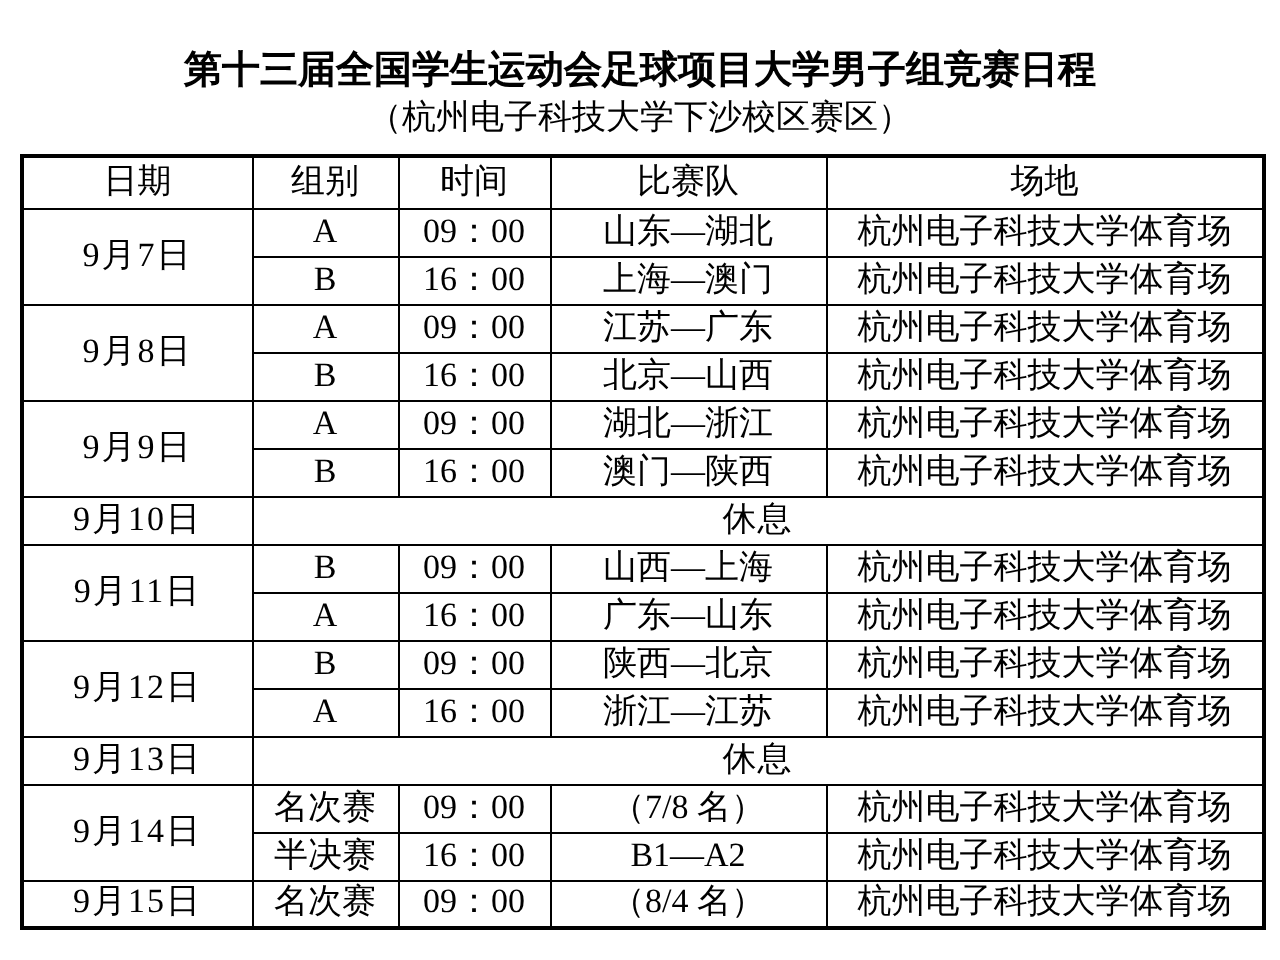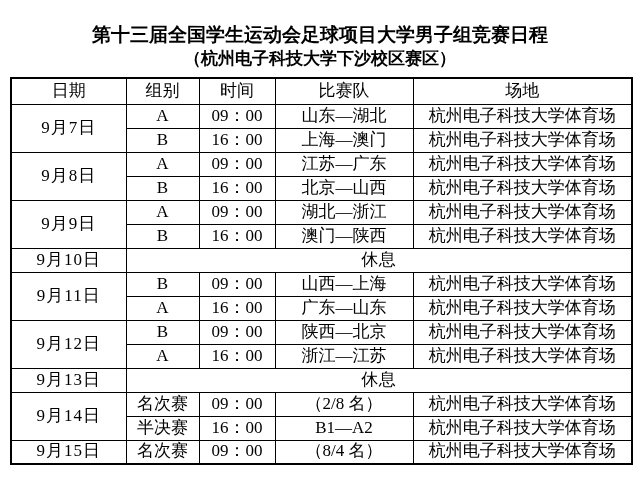--- a/index.html
+++ b/index.html
@@ -26,21 +26,21 @@
     font-weight: bold;
     white-space: nowrap;
   }
   .doc-subtitle {
     position: absolute;
     top: 47px;
     left: 0;
     width: 640px;
     text-align: center;
     font-size: 17px;
-    font-weight: bold;
+    font-weight: normal;
     white-space: nowrap;
   }
   table.schedule {
     position: absolute;
     left: 10px;
     top: 77px;
     width: 621px;
     height: 356px;
     border-collapse: collapse;
     table-layout: fixed;
@@ -163,21 +163,21 @@
         <td>杭州电子科技大学体育场</td>
       </tr>
       <tr>
         <td class="date-cell">9月13日</td>
         <td class="rest-cell" colspan="4">休息</td>
       </tr>
       <tr>
         <td class="date-cell" rowspan="2">9月14日</td>
         <td>名次赛</td>
         <td>09：00</td>
-        <td>（2/8 名）</td>
+        <td>（7/8 名）</td>
         <td>杭州电子科技大学体育场</td>
       </tr>
       <tr>
         <td>半决赛</td>
         <td>16：00</td>
         <td>B1—A2</td>
         <td>杭州电子科技大学体育场</td>
       </tr>
       <tr>
         <td class="date-cell">9月15日</td>

